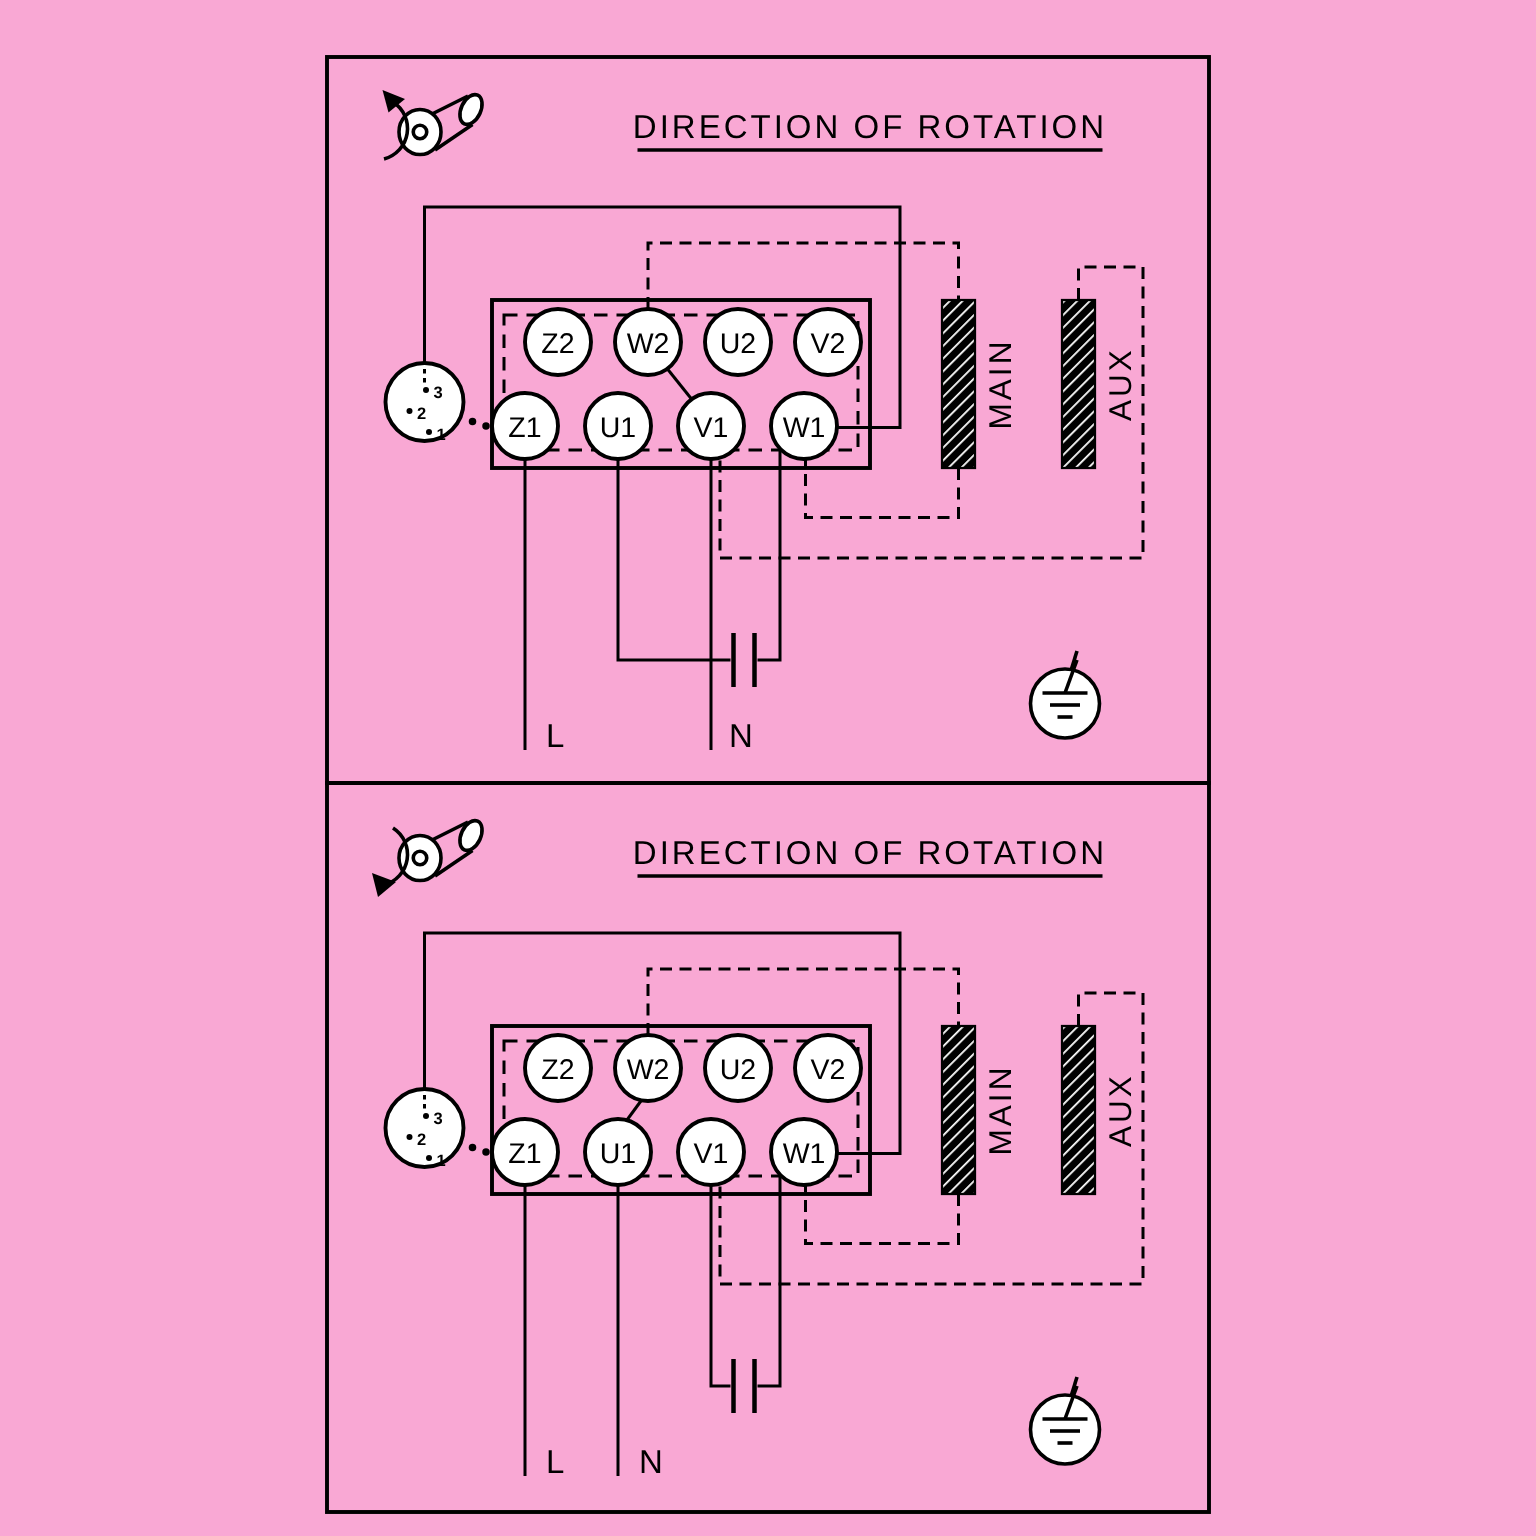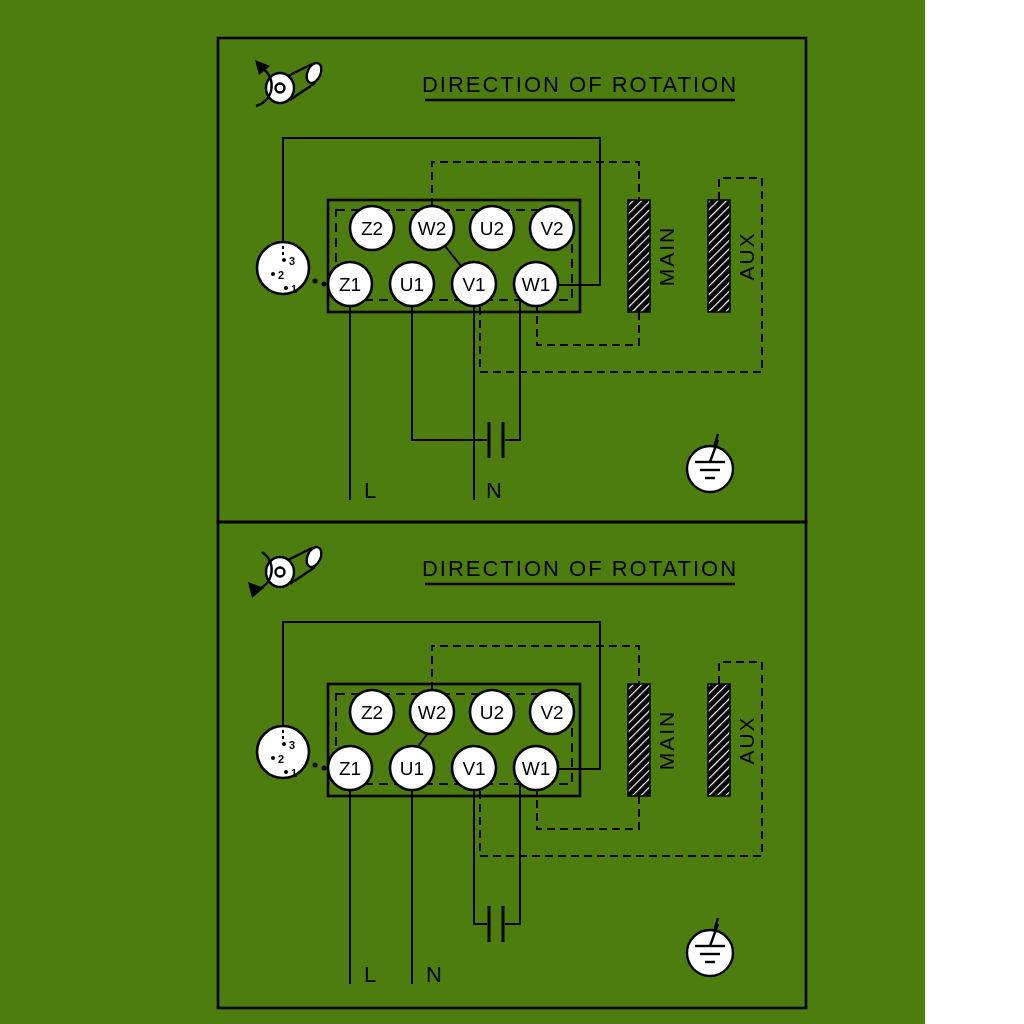--- a/index.html
+++ b/index.html
@@ -1,16 +1,16 @@
 <!DOCTYPE html>
 <html><head>
 <meta charset="utf-8">
 <style>
   html,body{margin:0;padding:0;background:#ffffff;}
-  .canvas{position:relative;width:925px;height:1024px;background:#4d7c0f;}
+  .canvas{position:relative;width:1024px;height:1024px;background:#f9a8d4;}
   svg{display:block;}
   text{font-family:"Liberation Sans",sans-serif;fill:#000;}
   .border{fill:none;stroke:#000;stroke-width:2.6;}
   .wire{fill:none;stroke:#000;stroke-width:2;}
   .wire-d{fill:none;stroke:#000;stroke-width:2;stroke-dasharray:8 5;}
   .thick{stroke-width:2.4;}
   .node-circle{fill:#fff;stroke:#000;stroke-width:2.6;}
   .box{fill:none;stroke:#000;stroke-width:2.6;}
   .boxd{fill:none;stroke:#000;stroke-width:2;stroke-dasharray:9 6;}
   .title-text{font-size:22px;letter-spacing:2px;text-anchor:middle;}

